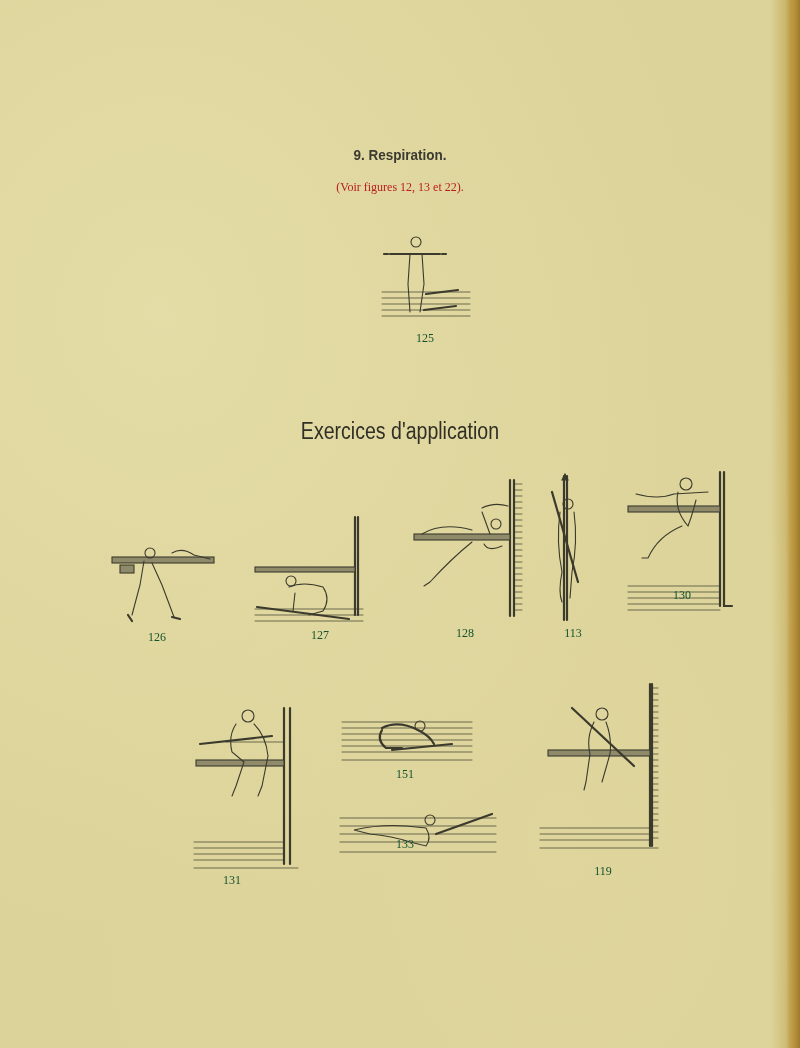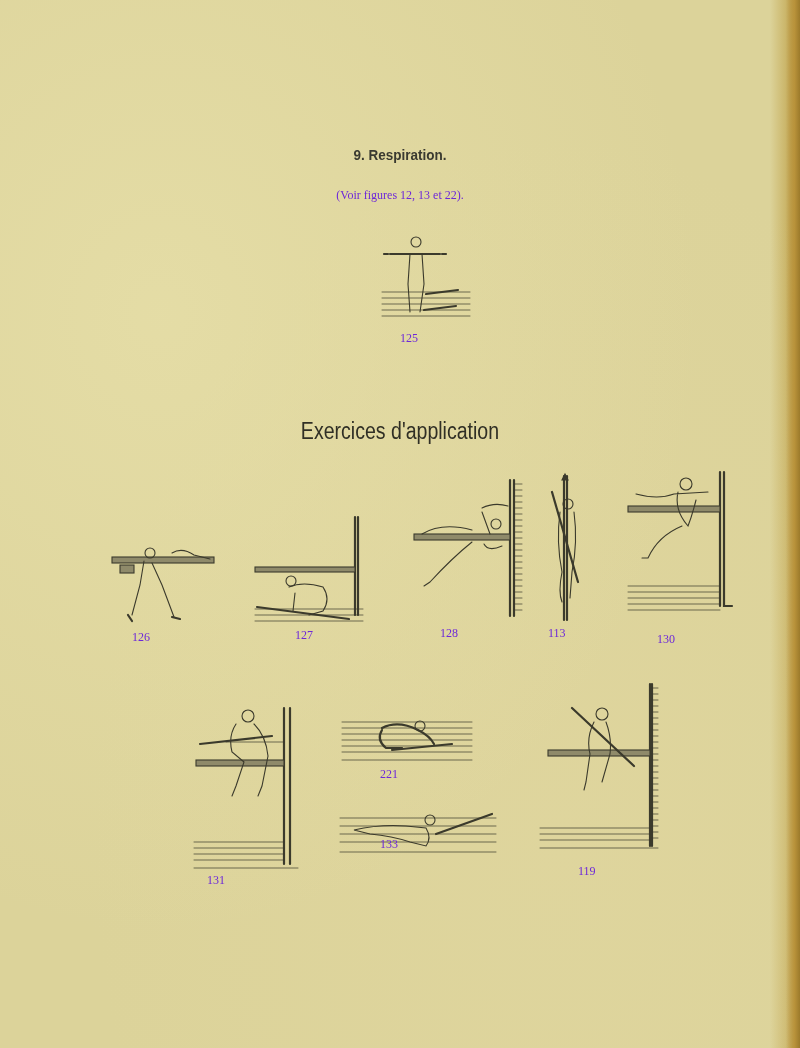--- a/index.html
+++ b/index.html
@@ -22,29 +22,29 @@
     left: 0; width: 800px; top: 54px; text-align: right;
     font-family: "Liberation Serif", serif; font-size: 14px; letter-spacing: 2px; color: #5a5a48; padding-left: 40px;
   }
   .section-title {
     left: 0; width: 800px; top: 146px; text-align: center;
     font-family: "Liberation Sans", sans-serif; font-weight: bold; font-size: 15px;
     color: #3a3a30; transform: scaleX(0.9);
   }
   .section-ref {
     left: 0; width: 800px; top: 180px; text-align: center;
-    font-size: 12px; color: #6d28d9; margin-top: 8px;
+    font-size: 12px; color: #b91c1c;
   }
   .subheading {
     left: 0; width: 800px; top: 418px; text-align: center;
     font-family: "Liberation Sans", sans-serif; font-size: 23px; color: #302f25;
     transform: scaleX(0.85);
   }
   .fig-label {
-    font-size: 12px; color: #6d28d9; width: 50px; 
+    font-size: 12px; color: #14532d; width: 50px; text-align: center;
   }
   svg { position: absolute; overflow: visible; }
   svg * { stroke: #3b3a2c; fill: none; stroke-width: 1.1; stroke-linecap: round; }
   svg .thick { stroke-width: 2.2; }
   svg .fillbar { fill: #8f8a6a; stroke: #3b3a2c; }
   svg .dark { fill: #3b3a2c; }
   svg .thin { stroke-width: 0.7; }
 </style>
 </head>
 <body>
@@ -118,21 +118,21 @@
 
 <div>
   <svg style="left:628px;top:470px" width="110" height="145">
     <path d="M92 2 L92 136 M96 2 L96 136 L104 136" class="thick"></path>
     <rect x="0" y="36" width="92" height="6" class="fillbar"></rect>
     <circle cx="58" cy="14" r="6"></circle>
     <path d="M8 24 Q30 30 46 24 L80 22 M50 22 Q46 40 60 56 Q64 46 68 30"></path>
     <path d="M54 56 Q30 66 20 88 l-6 0"></path>
     <path d="M0 116 L92 116 M0 122 L92 122 M0 128 L92 128 M0 134 L92 134 M0 140 L92 140" class="thin"></path>
   </svg>
-  <div class="abs fig-label" style="left:657px;top:632px">130</div>
+  <div class="abs fig-label" style="left:657px;top:588px">130</div>
 </div>
 
 <div>
   <svg style="left:192px;top:706px" width="112" height="170">
     <path d="M92 2 L92 158 M98 2 L98 158" class="thick"></path>
     <rect x="4" y="54" width="88" height="6" class="fillbar"></rect>
     <path d="M34 36 L92 36" class="thin"></path>
     <circle cx="56" cy="10" r="6"></circle>
     <path d="M44 18 Q36 30 40 46 L52 56 L44 80 L40 90 M62 18 Q74 30 76 50 L70 80 L66 90"></path>
     <path d="M8 38 L80 30" class="thick"></path>
@@ -140,21 +140,21 @@
   </svg>
   <div class="abs fig-label" style="left:207px;top:873px">131</div>
 </div>
 
 <div>
   <svg style="left:342px;top:718px" width="132" height="48">
     <path d="M0 4 L130 4 M0 10 L130 10 M0 16 L130 16 M0 22 L130 22 M0 28 L130 28 M0 34 L130 34 M0 42 L130 42" class="thin"></path>
     <circle cx="78" cy="8" r="5"></circle>
     <path d="M40 10 Q56 2 76 12 Q88 18 92 26 M40 12 Q34 22 44 30 L60 30 M50 32 L110 26" class="thick"></path>
   </svg>
-  <div class="abs fig-label" style="left:380px;top:767px">221</div>
+  <div class="abs fig-label" style="left:380px;top:767px">151</div>
 </div>
 
 <div>
   <svg style="left:340px;top:812px" width="160" height="46">
     <path d="M0 6 L156 6 M0 14 L156 14 M0 22 L156 22 M0 30 L156 30 M0 40 L156 40" class="thin"></path>
     <circle cx="90" cy="8" r="5"></circle>
     <path d="M14 18 Q40 12 66 14 L86 16 Q92 26 86 34 L70 30 Q52 24 30 22 Z"></path>
     <path d="M96 22 L152 2" class="thick"></path>
   </svg>
   <div class="abs fig-label" style="left:380px;top:837px">133</div>

